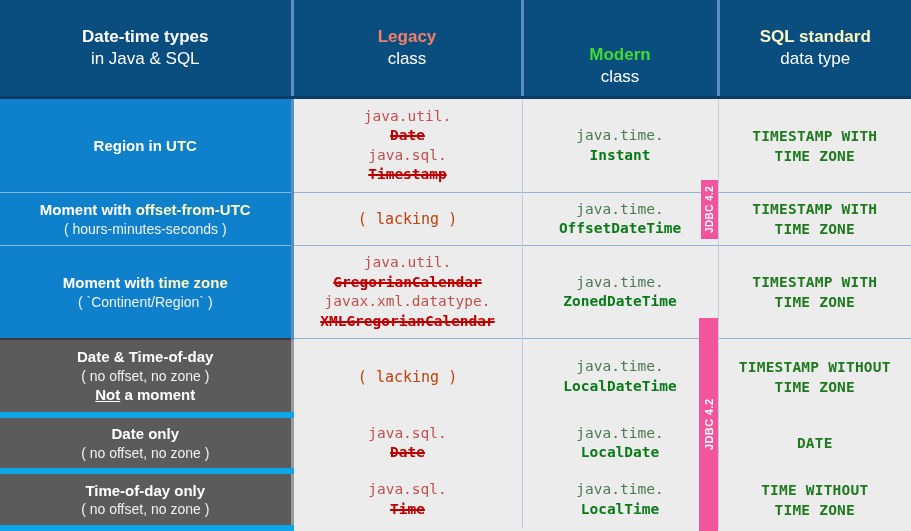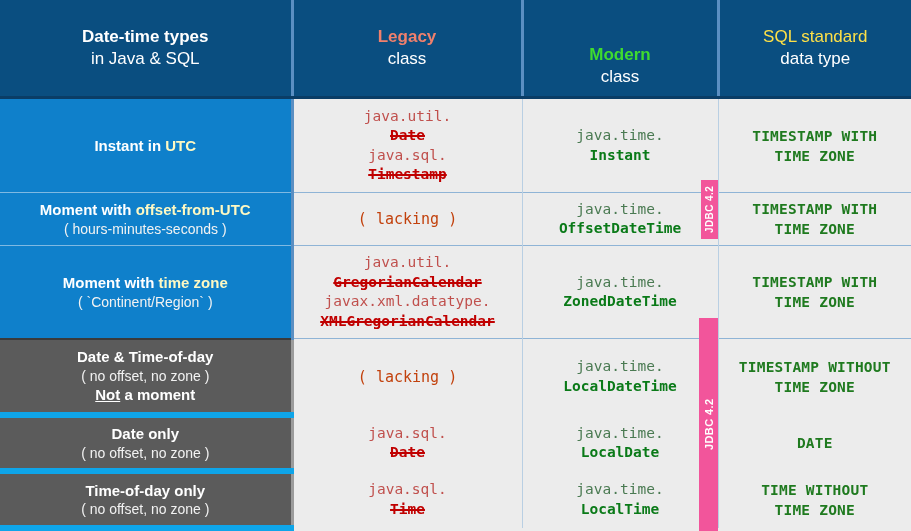--- a/index.html
+++ b/index.html
@@ -54,21 +54,21 @@
   }
   .h-line2 {
     display: block;
     font-size: 17px;
     font-weight: normal;
     color: #ffffff;
     line-height: 1.32;
   }
   .h-legacy  { color: #f0806c; font-weight: bold; }
   .h-modern  { color: #3fdc2e; font-weight: bold; margin-top: 36px; }
-  .h-sql     { color: #fde047; font-weight: normal; }
+  .h-sql     { color: #fef9c3; font-weight: bold; }
 
   
   td.label-cell {
     text-align: center;
     vertical-align: middle;
     padding: 4px 8px;
     border-right: 3px solid #5b8fc2;
   }
   td.label-cell.blue {
     background: #0f80cb;
@@ -219,21 +219,21 @@
           <span class="h-line1 h-sql">SQL standard</span>
           <span class="h-line2">data type</span>
         </th>
       </tr>
     </thead>
 
     <tbody>
 
       <tr style="height:87px;">
         <td class="label-cell blue">
-          <span class="lbl-main"><span>Instant in </span><span class="hl-gold">UTC</span></span>
+          <span class="lbl-main"><span>Region in </span><span class="hl-gold">UTC</span></span>
         </td>
         <td class="code-cell">
           <span class="pkg">java.util.</span>
           <span class="cls">Date</span>
           <span class="pkg">java.sql.</span>
           <span class="cls">Timestamp</span>
         </td>
         <td class="code-cell">
           <span class="mpkg">java.time.</span>
           <span class="mcls">Instant</span>

